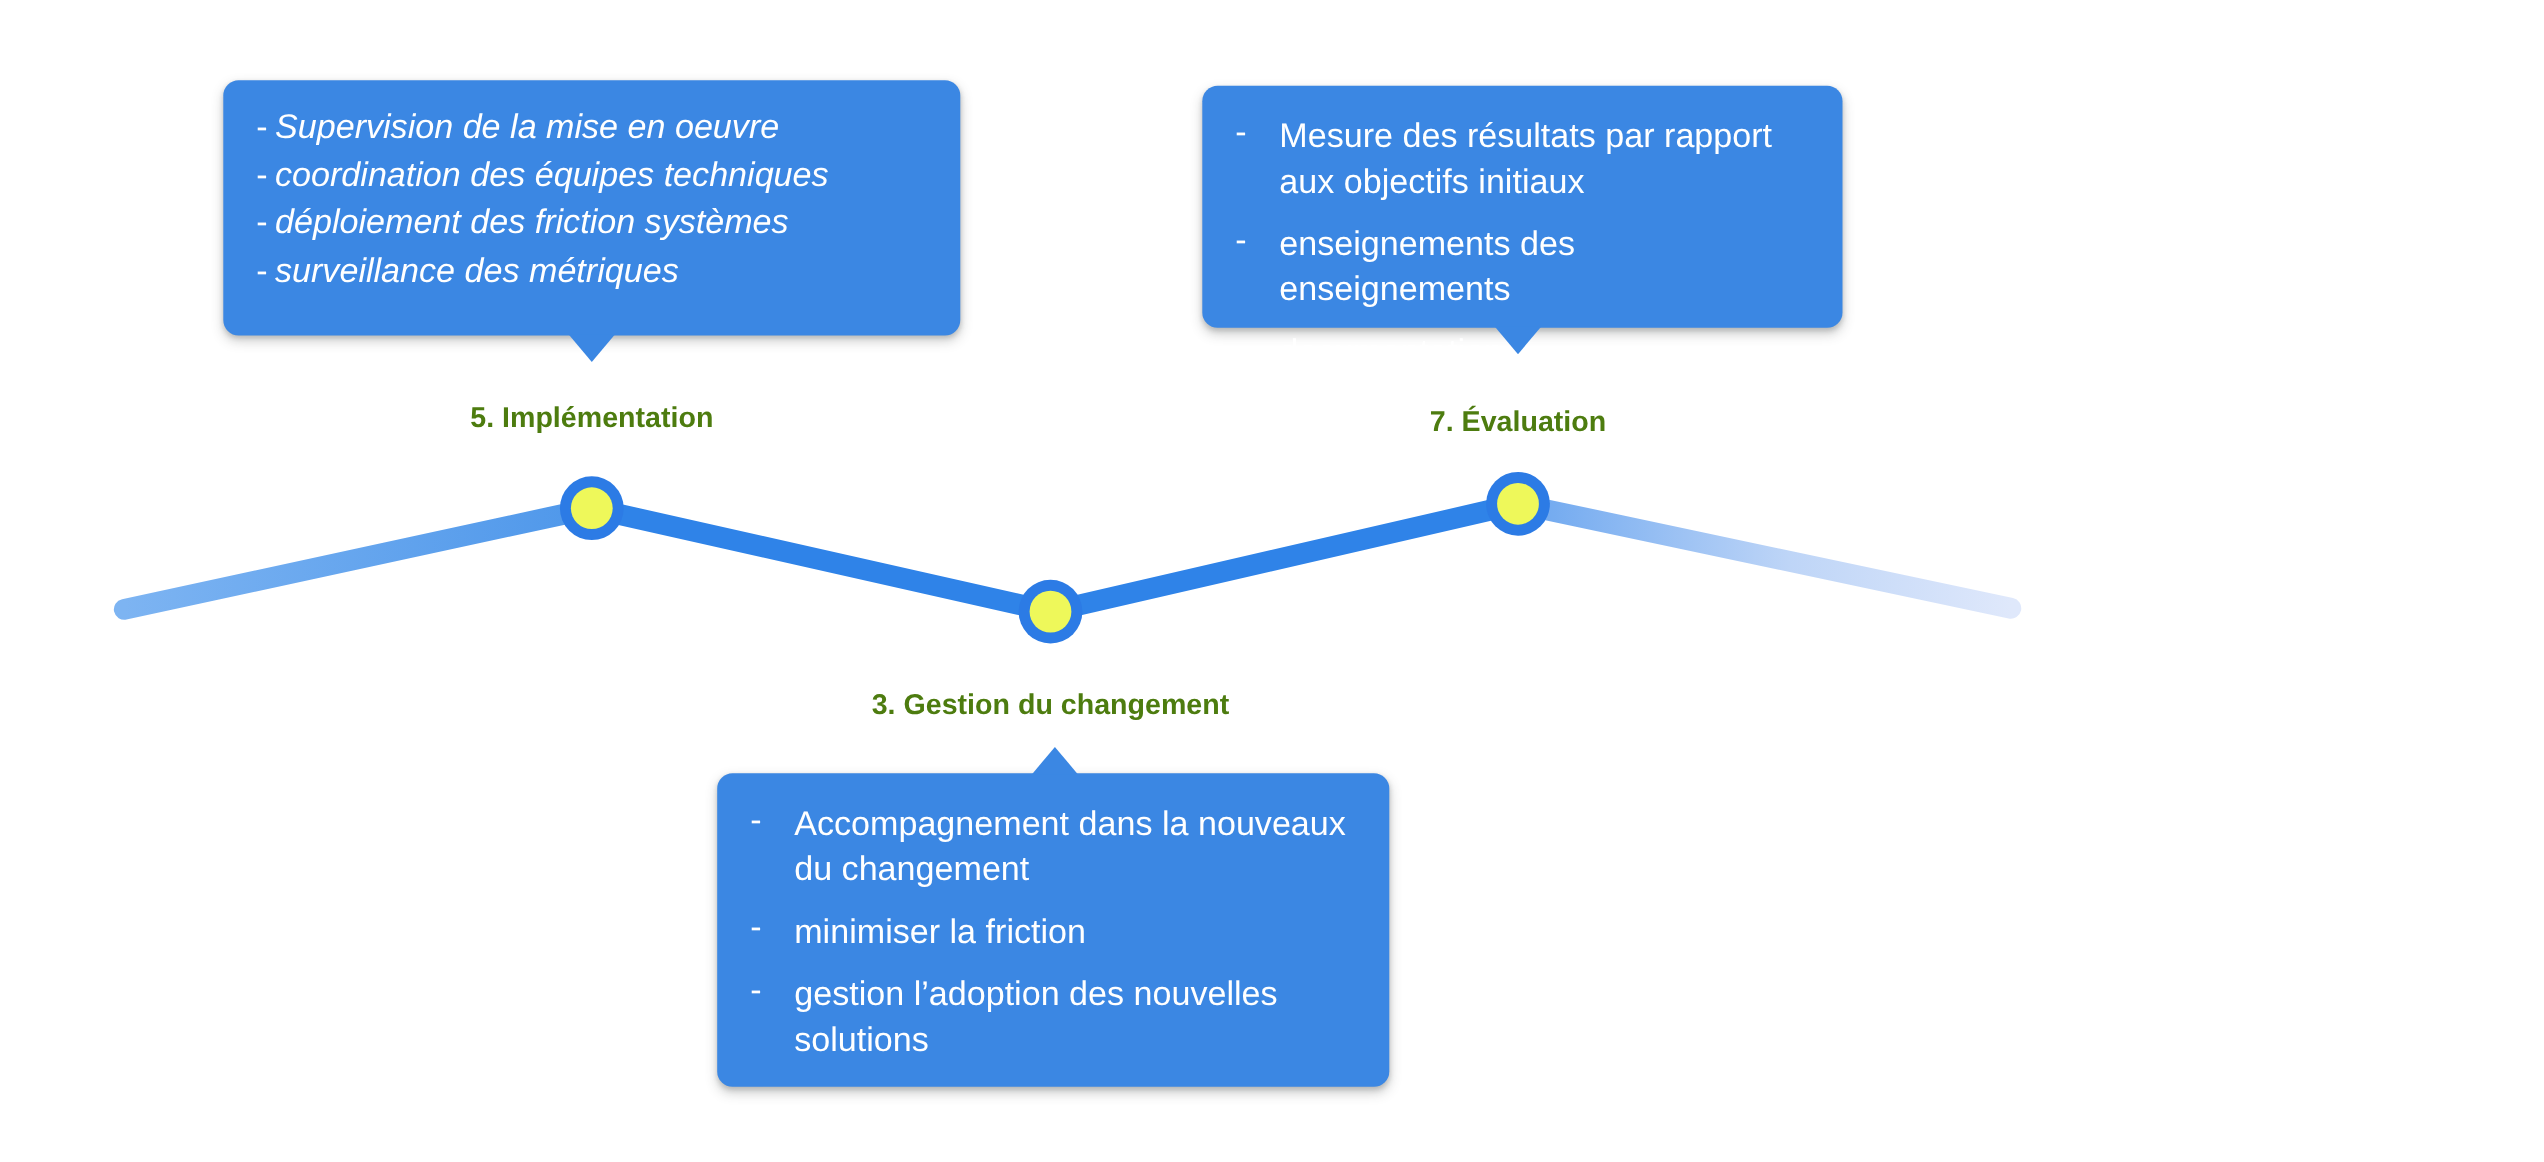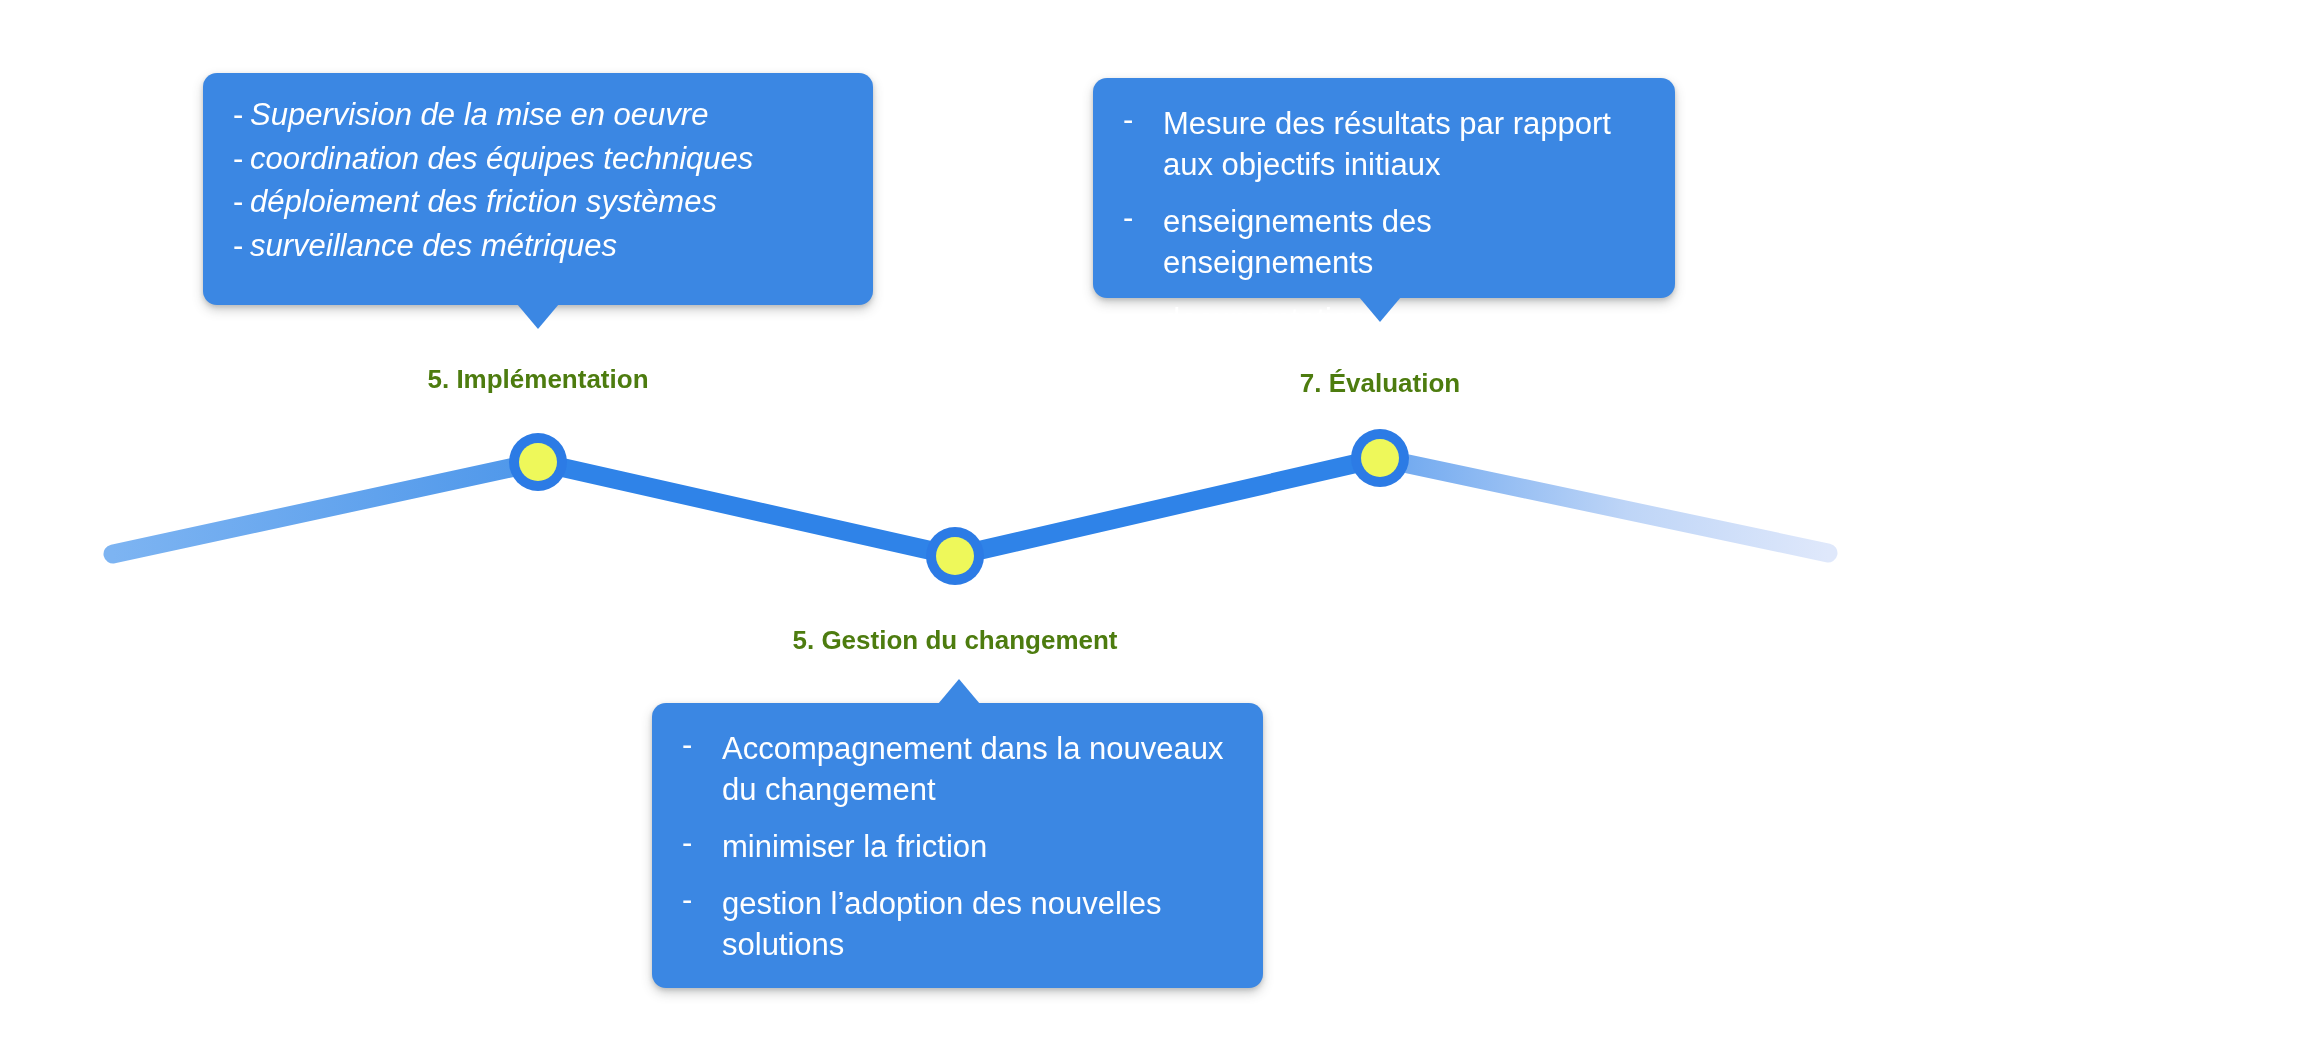--- a/index.html
+++ b/index.html
@@ -212,17 +212,17 @@
       <div class="bullet-row">
         <span class="bullet-mark">-</span>
         <span class="bullet-text">gestion l’adoption des nouvelles solutions</span>
       </div>
     </div>
     <div class="tail tail-up"></div>
   </div>
 
   <div class="step-label" id="label-implementation">5. Implémentation</div>
 
-  <div class="step-label" id="label-changement">5. Gestion du changement</div>
+  <div class="step-label" id="label-changement">3. Gestion du changement</div>
 
   <div class="step-label" id="label-evaluation">7. Évaluation</div>
 
 </div>
 
 </body></html>

